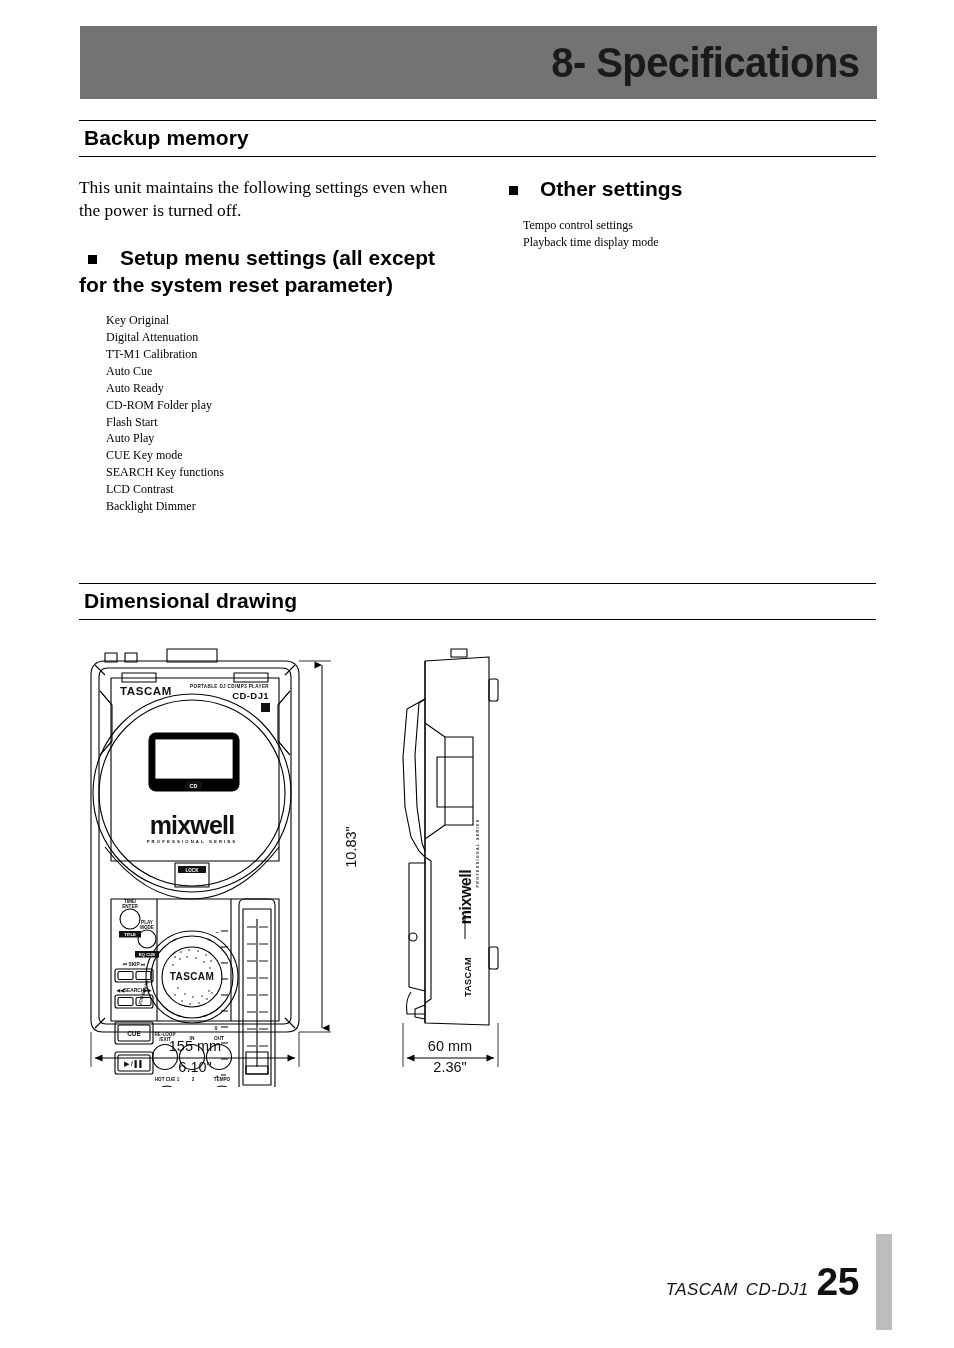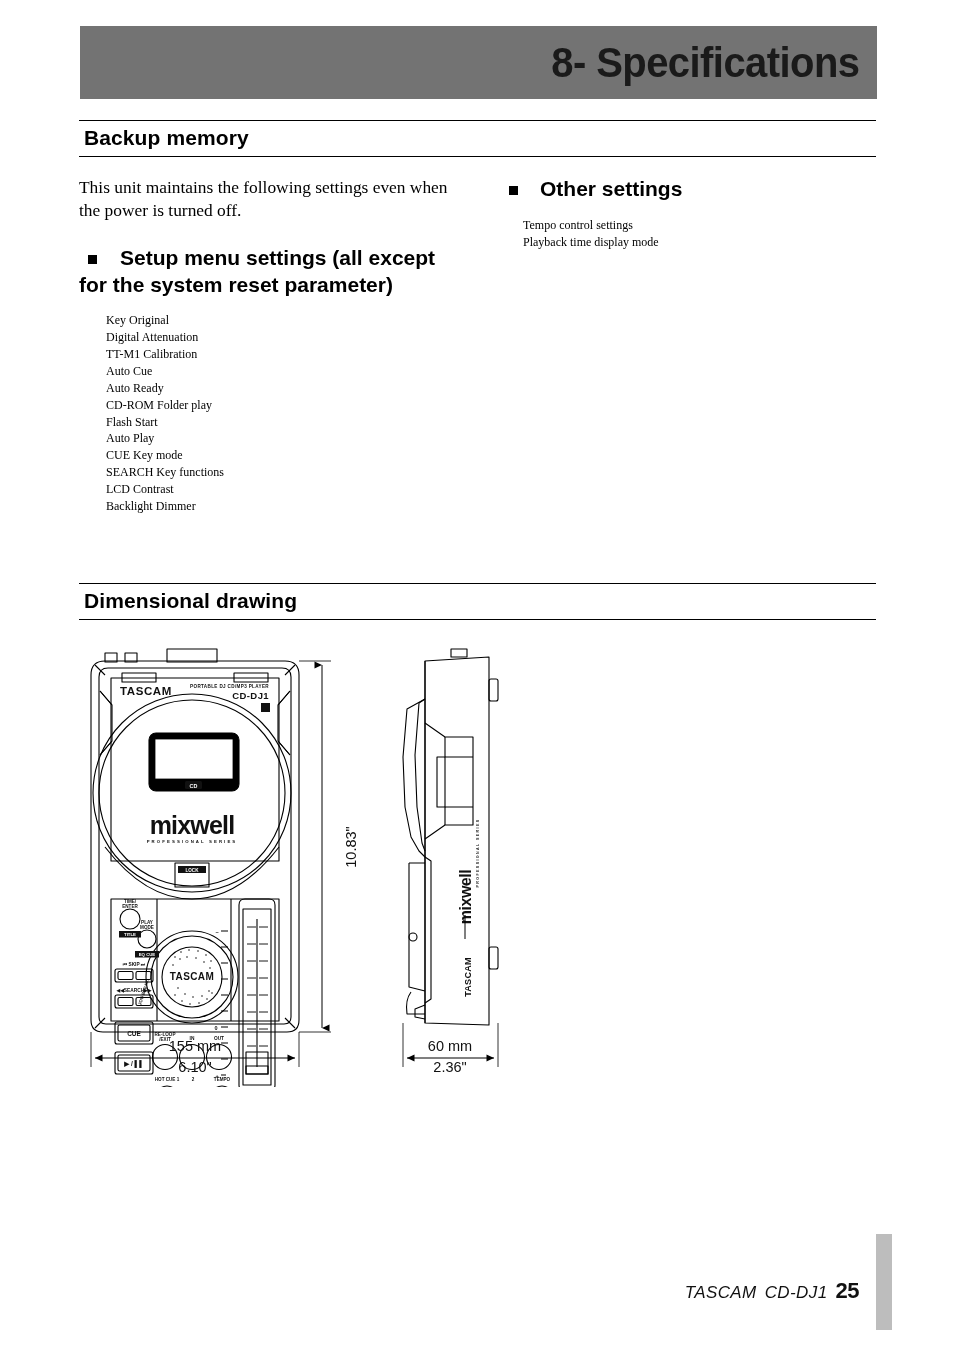--- a/index.html
+++ b/index.html
@@ -152,21 +152,21 @@
   .footer-model {
     font-family: "Liberation Sans", sans-serif;
     font-style: italic;
     font-size: 17px;
     letter-spacing: 0.4px;
     color: #111;
   }
   .footer-page {
     font-family: "Liberation Sans", sans-serif;
     font-weight: bold;
-    font-size: 22px;
+    font-size: 39px;
     color: #111;
     letter-spacing: -0.5px;
   }
   .edge-tab {
     position: absolute;
     right: 62px;
     bottom: 18px;
     width: 16px;
     height: 96px;
     background: #bdbdbd;

